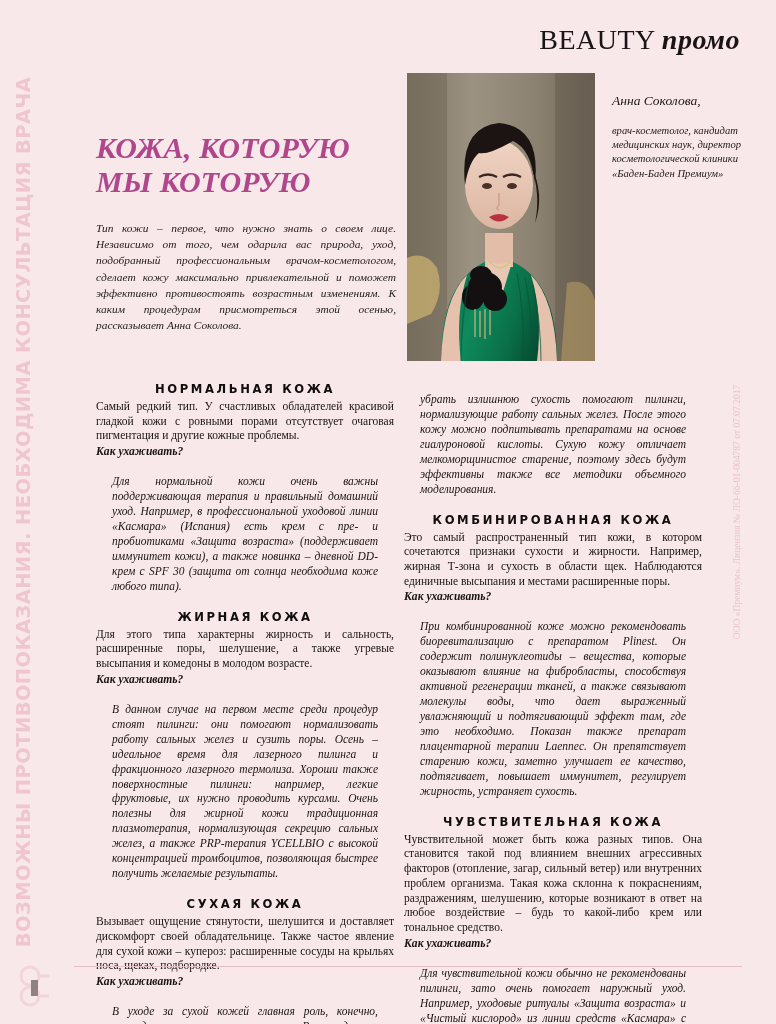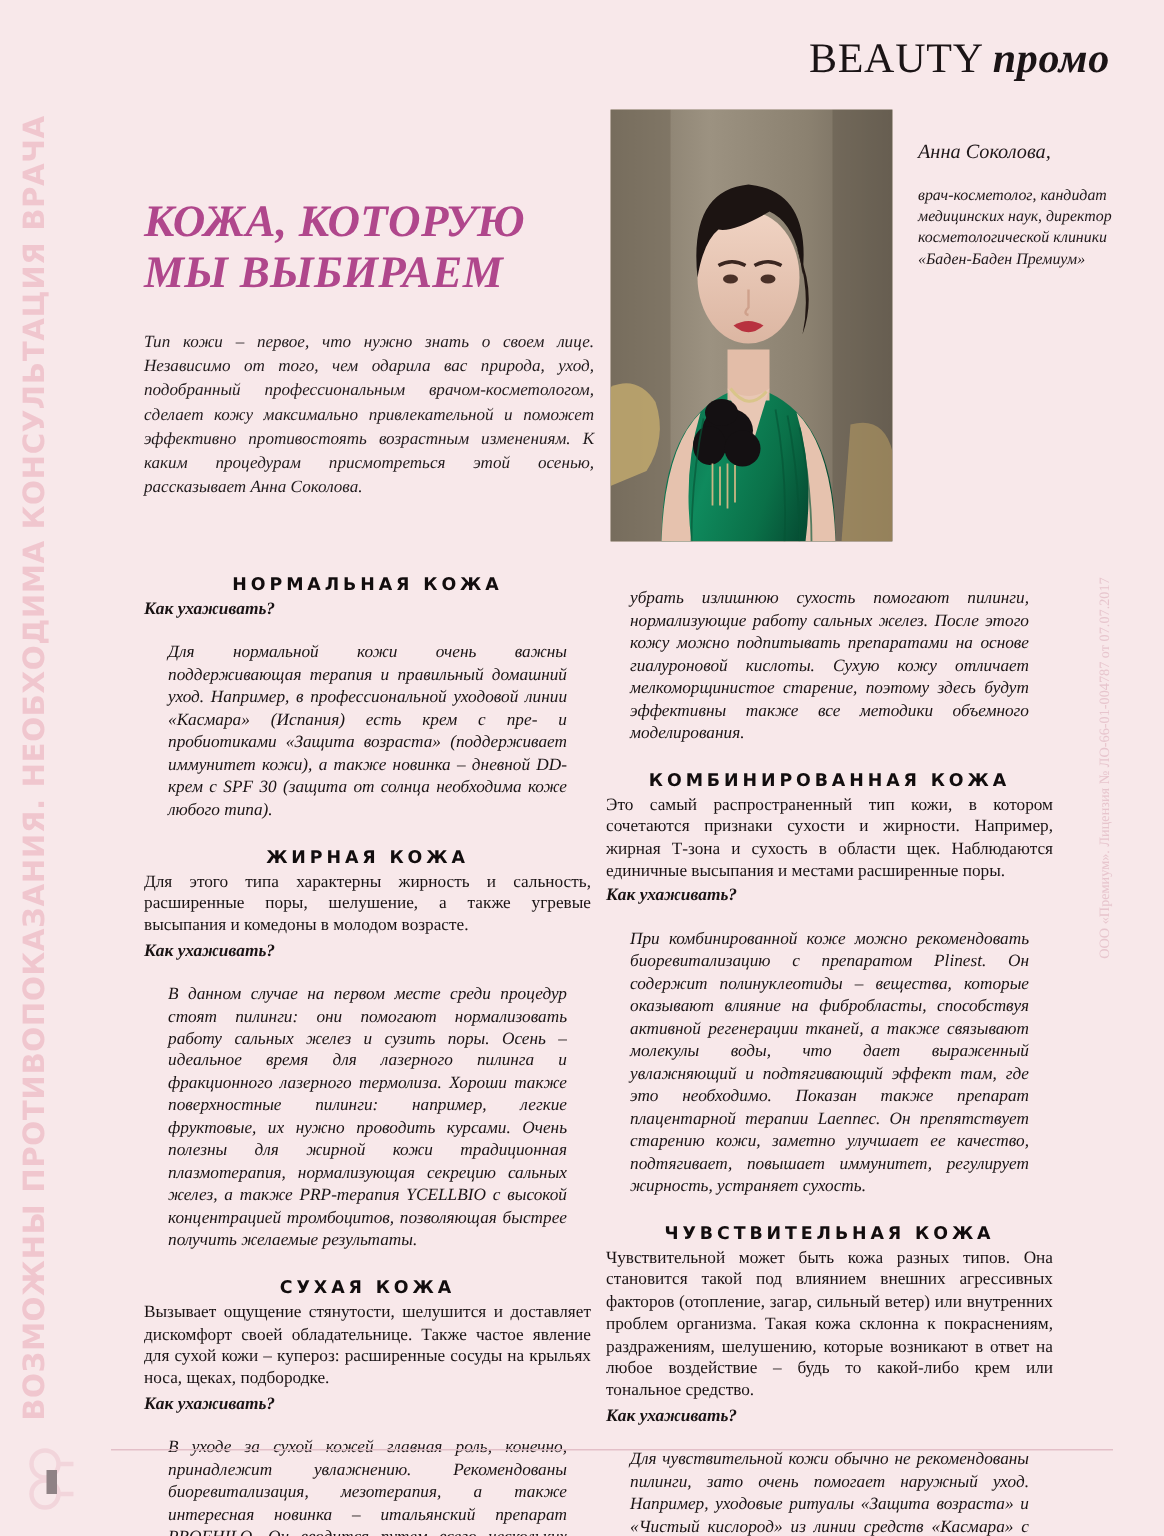--- a/index.html
+++ b/index.html
@@ -182,21 +182,21 @@
   <div class="right-rail">
     <div class="vtext">ООО «Премиум». Лицензия № ЛО-66-01-004787 от 07.07.2017</div>
   </div>
 
   <div class="masthead">
     <span class="b1">BEAUTY</span><span class="b2">промо</span>
   </div>
 
   <div class="headline">
     <span class="l1">КОЖА, КОТОРУЮ</span>
-    <span class="l2">МЫ ВЫБИРАЕМ</span>
+    <span class="l2">МЫ КОТОРУЮ</span>
   </div>
 
   <div class="lede">Тип кожи – первое, что нужно знать о своем лице. Независимо от того, чем одарила вас природа, уход, подобранный профессиональным врачом-косметологом, сделает кожу максимально привлекательной и поможет эффективно противостоять возрастным изменениям. К каким процедурам присмотреться этой осенью, рассказывает Анна Соколова.</div>
 
   <div class="photo">
     <svg viewBox="0 0 188 288" preserveAspectRatio="none">
       <defs>
         <linearGradient id="bgG" x1="0" y1="0" x2="1" y2="0">
           <stop offset="0%" stop-color="#7e7464"></stop>
           <stop offset="35%" stop-color="#9c9281"></stop>
@@ -267,20 +267,21 @@
     </svg>
   </div>
 
   <div class="byline">
     <span class="name">Анна Соколова,</span>
     <span class="role">врач-косметолог, кандидат медицинских наук, директор косметологической клиники «Баден-Баден Премиум»</span>
   </div>
 
   <div class="col col-left">
     <h2 class="sect">НОРМАЛЬНАЯ КОЖА</h2>
+    <p class="rom">Самый редкий тип. У счастливых обладателей красивой гладкой кожи с ровными порами отсутствует очаговая пигментация и другие кожные проблемы.</p>
     <p class="q">Как ухаживать?</p>
     <p class="ital">Для нормальной кожи очень важны поддерживающая терапия и правильный домашний уход. Например, в профессиональной уходовой линии «Касмара» (Испания) есть крем с пре- и пробиотиками «Защита возраста» (поддерживает иммунитет кожи), а также новинка – дневной DD-крем с SPF 30 (защита от солнца необходима коже любого типа).</p>
 
     <h2 class="sect sect-sp">ЖИРНАЯ КОЖА</h2>
     <p class="rom">Для этого типа характерны жирность и сальность, расширенные поры, шелушение, а также угревые высыпания и комедоны в молодом возрасте.</p>
     <p class="q">Как ухаживать?</p>
     <p class="ital">В данном случае на первом месте среди процедур стоят пилинги: они помогают нормализовать работу сальных желез и сузить поры. Осень – идеальное время для лазерного пилинга и фракционного лазерного термолиза. Хороши также поверхностные пилинги: например, легкие фруктовые, их нужно проводить курсами. Очень полезны для жирной кожи традиционная плазмотерапия, нормализующая секрецию сальных желез, а также PRP-терапия YCELLBIO с высокой концентрацией тромбоцитов, позволяющая быстрее получить желаемые результаты.</p>
 
     <h2 class="sect sect-sp">СУХАЯ КОЖА</h2>
     <p class="rom">Вызывает ощущение стянутости, шелушится и доставляет дискомфорт своей обладательнице. Также частое явление для сухой кожи – купероз: расширенные сосуды на крыльях носа, щеках, подбородке.</p>

